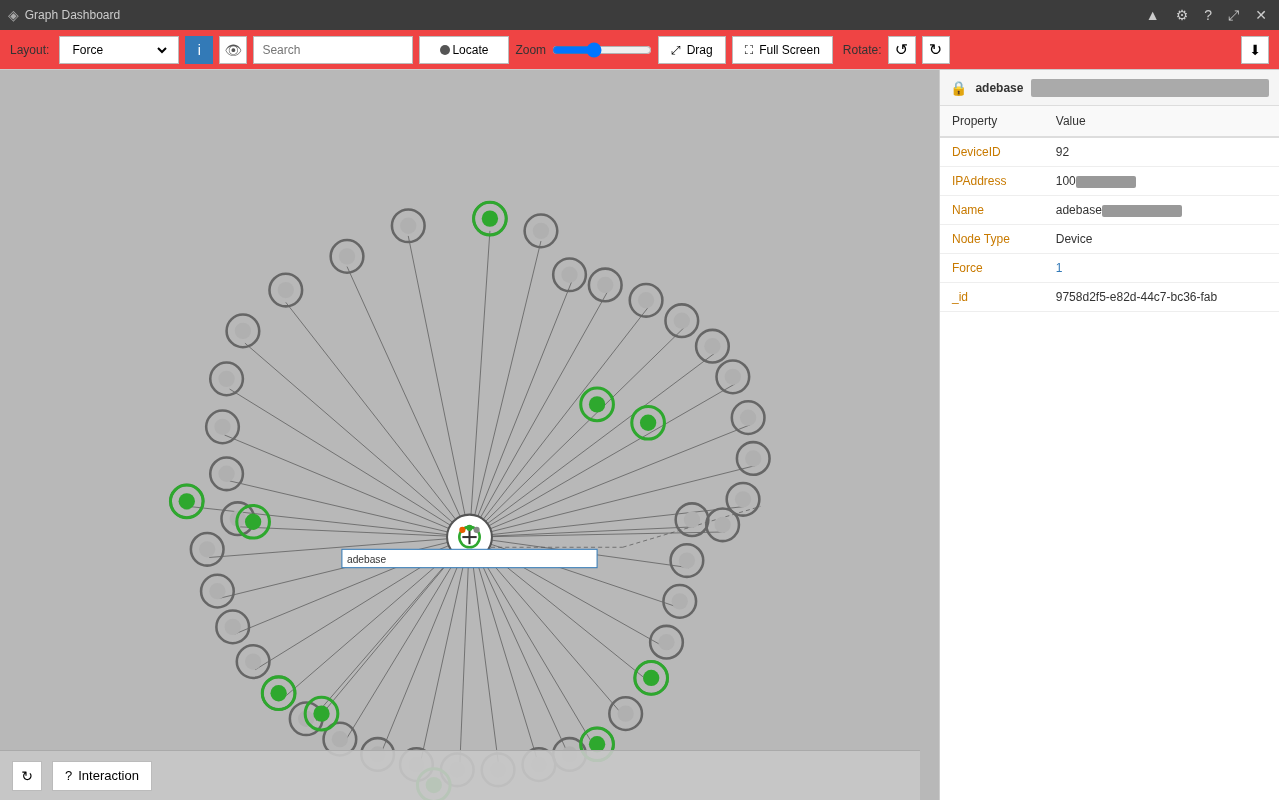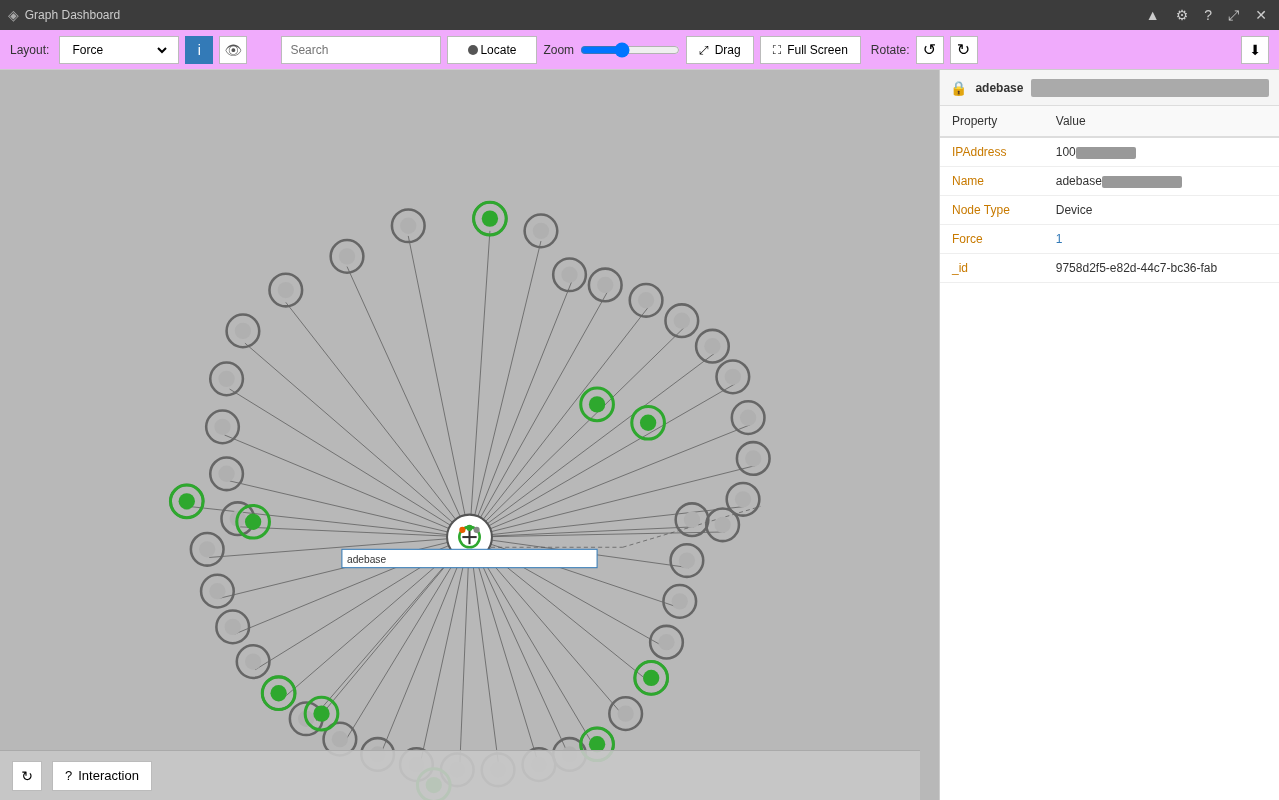--- a/index.html
+++ b/index.html
@@ -13,21 +13,21 @@
       font-size: 12px;
     }
     .title-bar .icon { margin-right: 6px; color: #aaa; font-size: 14px; }
     .title-bar .title { flex: 1; }
     .title-bar .controls { display: flex; gap: 8px; }
     .title-bar .ctrl-btn { background: none; border: none; color: #ccc; cursor: pointer; font-size: 14px; padding: 2px 4px; }
 
     
     .toolbar {
       display: flex; align-items: center;
-      background: #f0abfc; border-bottom: 1px solid #ccc;
+      background: #ef4444; border-bottom: 1px solid #ccc;
       height: 40px; padding: 0 10px; gap: 6px;
     }
     .toolbar-label { font-size: 12px; color: #333; margin-right: 4px; }
     .layout-select {
       display: flex; align-items: center;
       background: #fff; border: 1px solid #bbb;
       height: 28px; padding: 0 8px;
       font-size: 12px; cursor: pointer; min-width: 120px;
       position: relative;
     }
@@ -37,21 +37,21 @@
     .info-btn, .eye-btn {
       width: 28px; height: 28px; border: 1px solid #bbb;
       background: #fff; cursor: pointer; display: flex;
       align-items: center; justify-content: center; font-size: 14px;
     }
     .info-btn { background: #337ab7; color: #fff; border-color: #337ab7; }
     .eye-btn { color: #555; }
     .search-box {
       border: 1px solid #bbb; background: #fff;
       height: 28px; padding: 4px 8px; font-size: 12px;
-      width: 160px; outline: none; margin-left: 28px;
+      width: 160px; outline: none;
     }
     .locate-btn {
       background: #fff; border: 1px solid #bbb;
       height: 28px; padding: 0 20px; font-size: 12px;
       cursor: pointer; display: flex; align-items: center; gap: 2px;
     }
     .locate-dot { width: 10px; height: 10px; border-radius: 50%; background: #555; }
     .zoom-label { font-size: 12px; color: #333; }
     .zoom-slider { width: 100px; cursor: pointer; }
     .drag-btn, .fullscreen-btn {
@@ -385,20 +385,24 @@
     </div>
     <div class="props-scroll">
       <table class="props-table">
         <thead>
           <tr>
             <th>Property</th>
             <th>Value</th>
           </tr>
         </thead>
         <tbody id="props-tbody">
+        <tr>
+              <td>DeviceID</td>
+              <td>92</td>
+            </tr>
             <tr>
               <td>IPAddress</td>
               <td>100<span class="redacted" style="width: 60px;"></span></td>
             </tr>
             <tr>
               <td>Name</td>
               <td>adebase<span class="redacted" style="width: 80px;"></span></td>
             </tr>
             <tr>
               <td>Node Type</td>

